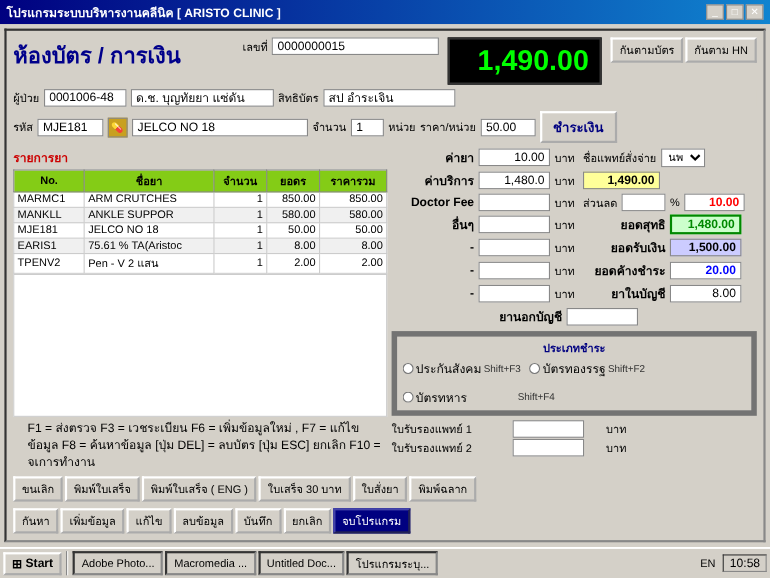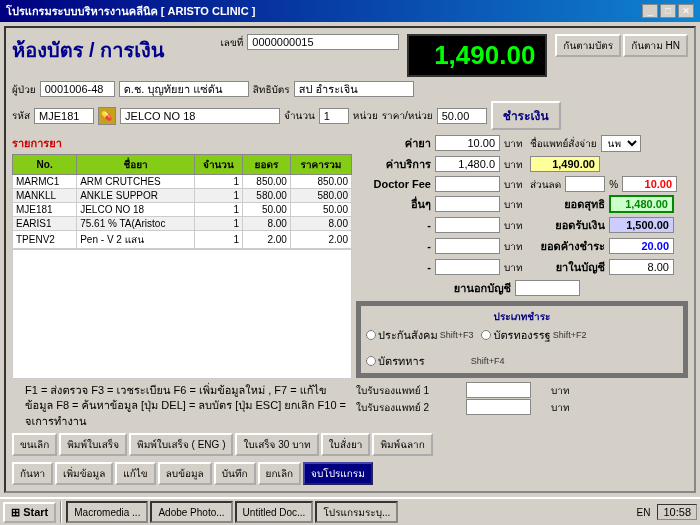--- a/index.html
+++ b/index.html
@@ -664,22 +664,22 @@
   </div>
 </div>
 
 <div class="taskbar">
   <button class="start-btn">
     <span>⊞</span>
     <span>Start</span>
   </button>
   <div class="taskbar-separator"></div>
   <div id="taskbar-items" style="display:flex; gap:2px;">
+      <div class="taskbar-item">Adobe Photo...</div>
       <div class="taskbar-item">Macromedia ...</div>
-      <div class="taskbar-item">Adobe Photo...</div>
       <div class="taskbar-item">Untitled Doc...</div>
       <div class="taskbar-item">โปรแกรมระบุ...</div>
     </div>
   <div class="taskbar-right">
     <span class="lang-btn">EN</span>
     <div class="clock">10:58</div>
   </div>
 </div>
 
 </body></html>

